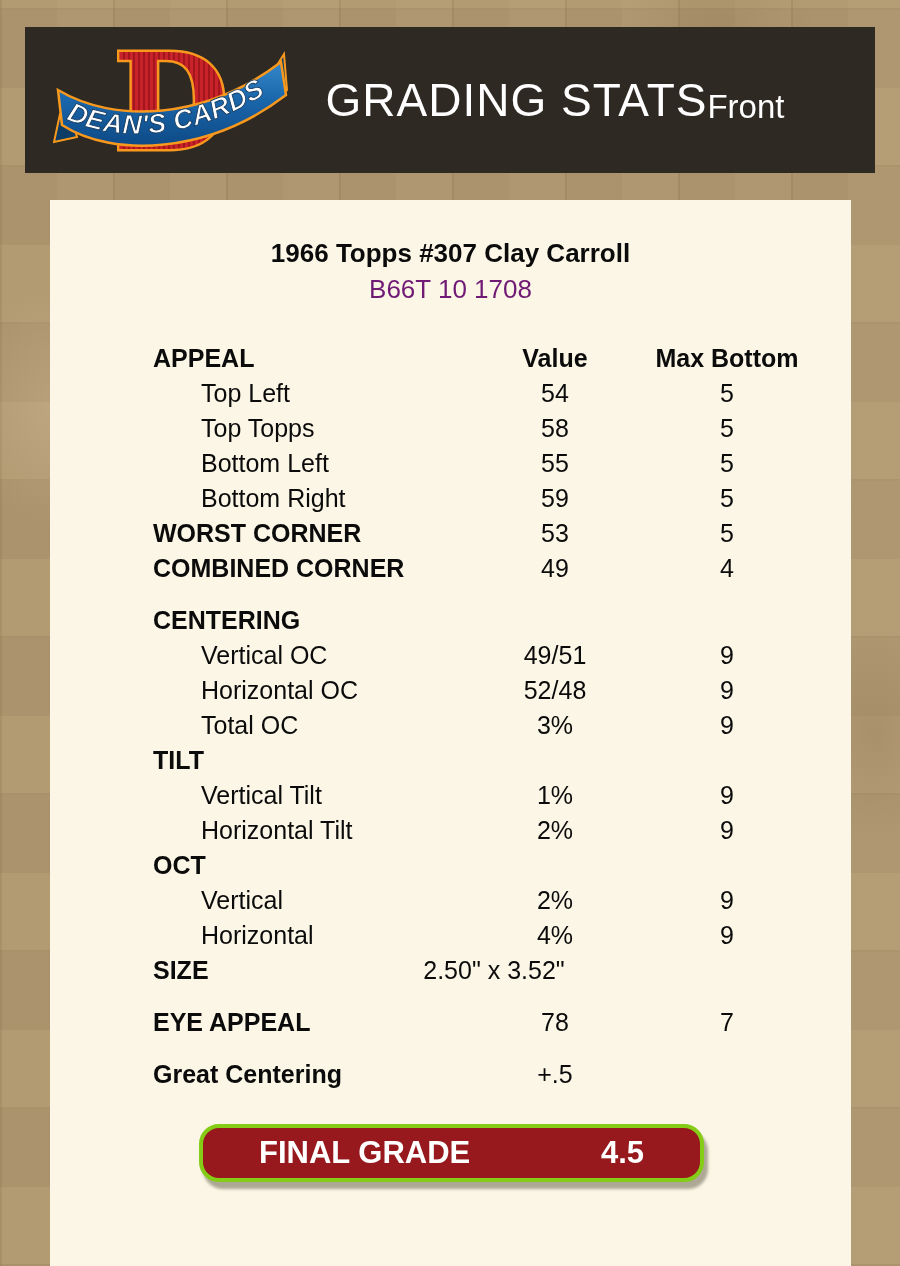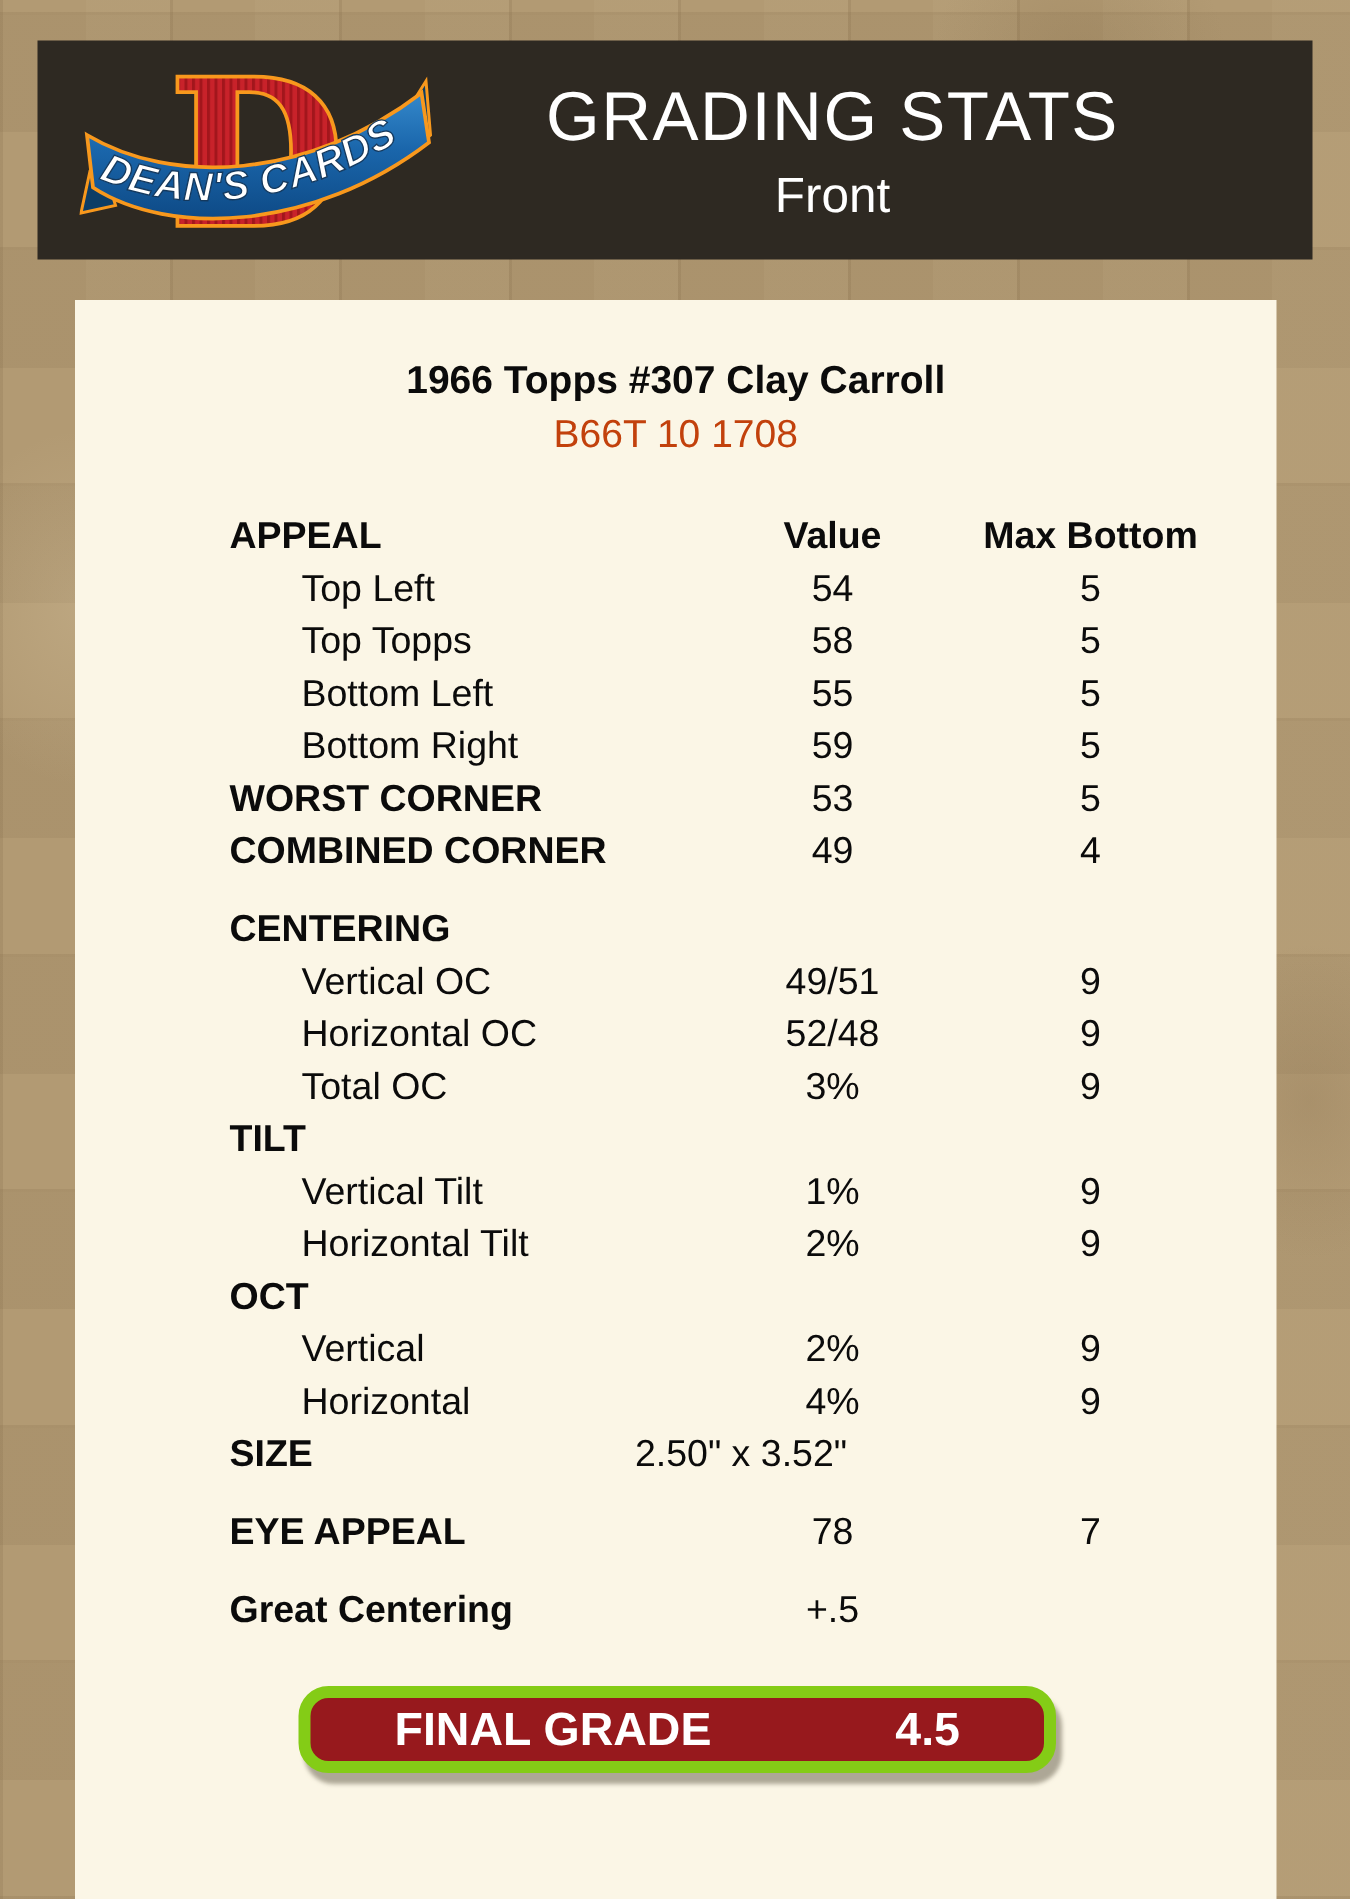--- a/index.html
+++ b/index.html
@@ -16,56 +16,56 @@
       repeating-linear-gradient(0deg, rgba(132,108,74,.20) 0 2px, transparent 2px 157px),
       repeating-linear-gradient(90deg, transparent 0 57px, rgba(200,180,142,.12) 57px 113px),
       repeating-linear-gradient(0deg, transparent 0 79px, rgba(106,84,54,.10) 79px 157px);
   }
   .header-bar{
     position:absolute;left:25px;top:27px;width:850px;height:146px;
     background:#2e2922;
   }
   .header-titles{
     position:absolute;left:255px;right:45px;top:0;height:100%;
-    display:flex;flex-direction:column;align-items:center;justify-content:center;
+    display:flex;flex-direction:row;align-items:center;justify-content:center;
     color:#ffffff;
   }
   .header-title{font-size:46px;font-weight:400;letter-spacing:1px;line-height:1;}
   .header-subtitle{font-size:33px;font-weight:400;margin-top:13px;line-height:1;}
   .logo{position:absolute;left:28px;top:5px;width:235px;height:138px;}
 
   .body-card{
     position:absolute;left:50px;top:173px;width:801px;height:1067px;
     background:#fbf6e6;
     margin-top:27px;
   }
   .card-title{
     position:absolute;top:40px;left:0;width:100%;text-align:center;
     font-size:26px;font-weight:bold;color:#0b0b0b;line-height:1;
   }
   .card-serial{
     position:absolute;top:76px;left:0;width:100%;text-align:center;
-    font-size:26px;color:#c2410c;line-height:1;
+    font-size:26px;color:#701a75;line-height:1;
   }
   .stats{position:absolute;top:140px;left:0;width:100%;}
   .row{position:relative;height:35px;font-size:25px;color:#0b0b0b;}
   .row.gap{margin-top:17px;padding-left:11px;}
   .c-label{position:absolute;left:103px;top:50%;transform:translateY(-50%);white-space:nowrap;}
   .row.indent .c-label{left:151px;}
   .row.bold .c-label{font-weight:bold;}
   .c-value{position:absolute;left:405px;width:200px;top:50%;transform:translateY(-50%);
     text-align:center;white-space:nowrap;}
   .row.size-row .c-value{left:344px;}
   .c-grade{position:absolute;left:577px;width:200px;top:50%;transform:translateY(-50%);
     text-align:center;white-space:nowrap;}
   .row.header-row .c-label,.row.header-row .c-value,.row.header-row .c-grade{font-weight:bold;}
 
   .final-grade{
     position:absolute;left:149px;top:924px;width:505px;height:58px;box-sizing:border-box;
-    background:#97191d;border:8px solid #84cc16;border-radius:20px;
+    background:#97191d;border:4px solid #84cc16;border-radius:20px;
     box-shadow:4px 7px 3px rgba(122,115,97,.6);
     display:flex;align-items:center;justify-content:space-between;
     padding:0 56px;color:#ffffff;font-weight:bold;font-size:31px;cursor:pointer;
   }
 </style>
 </head>
 <body>
 
 <div class="header-bar">
   <svg class="logo" viewBox="0 0 235 138" xmlns="http://www.w3.org/2000/svg">

